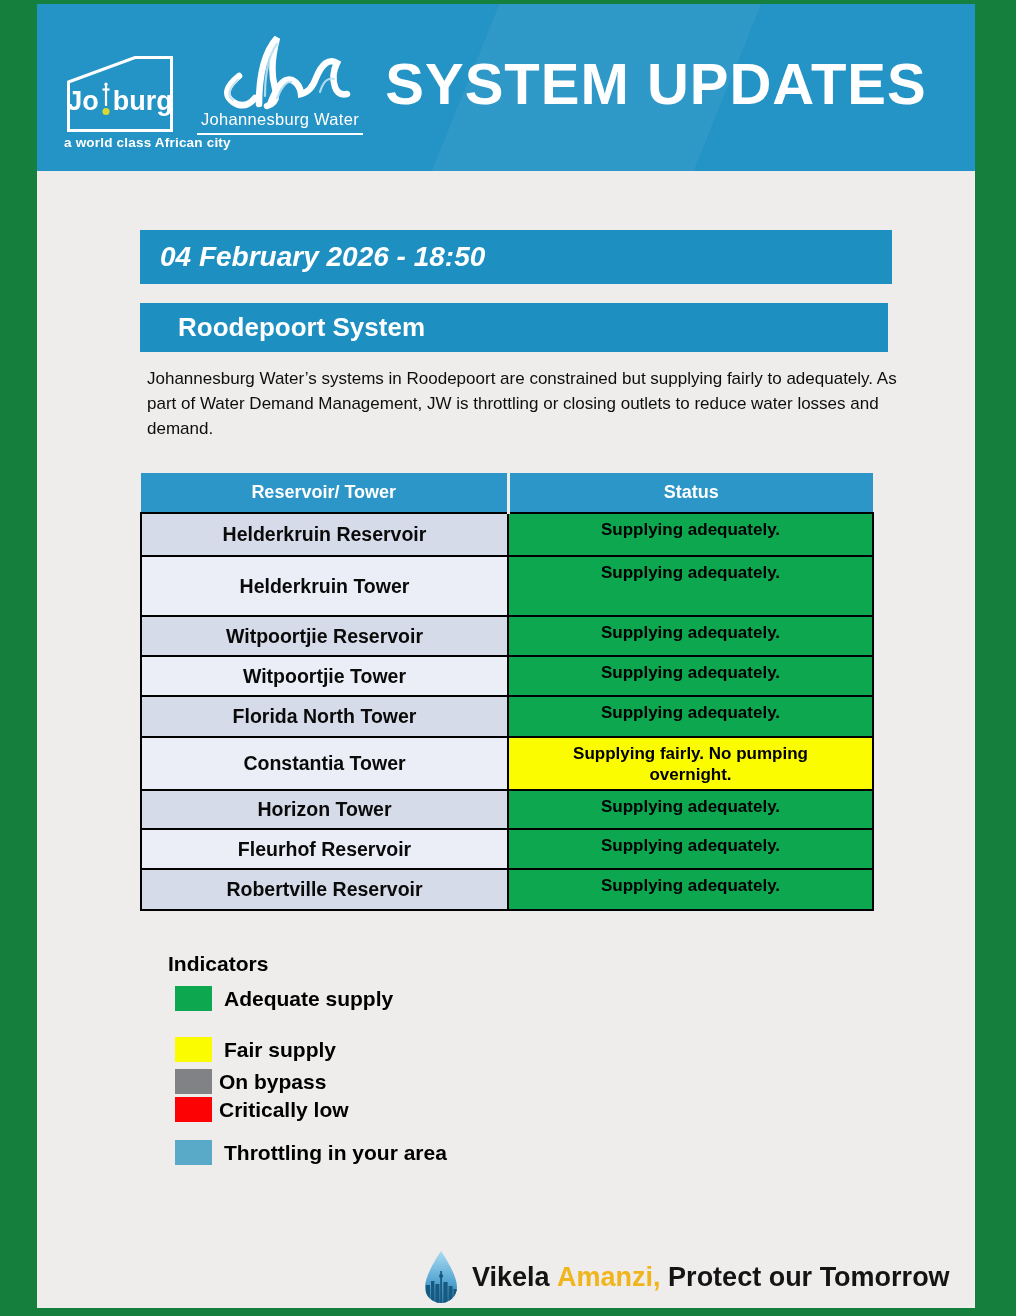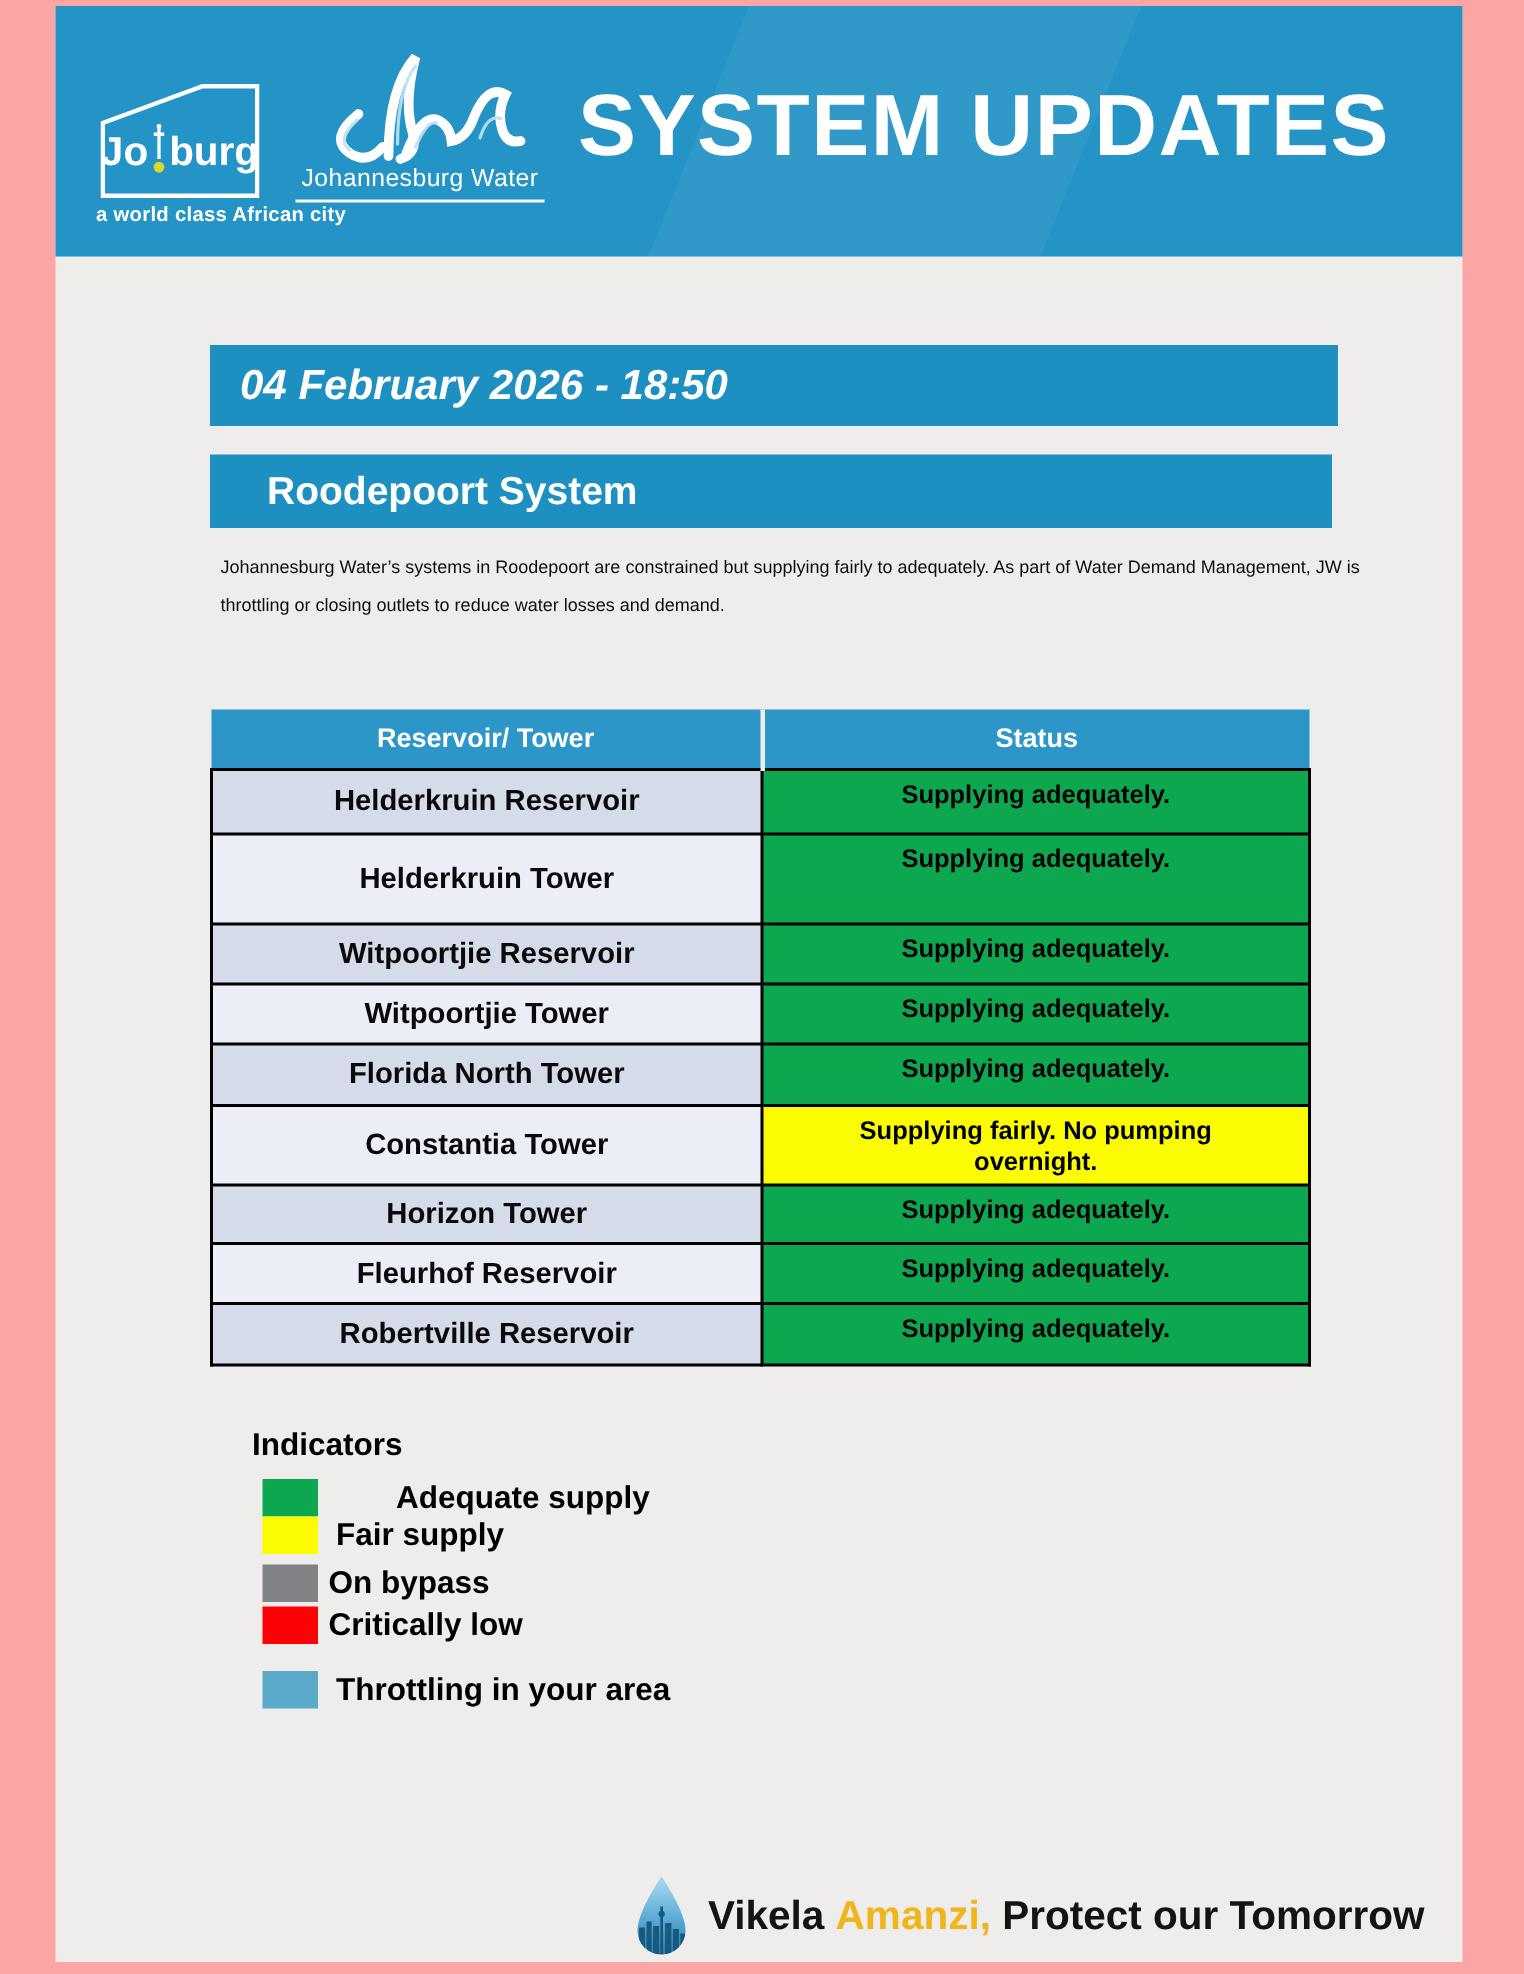--- a/index.html
+++ b/index.html
@@ -1,18 +1,18 @@
 <!DOCTYPE html>
 <html><head>
 <meta charset="utf-8">
 <style>
   * { margin: 0; padding: 0; box-sizing: border-box; }
   html, body { width: 1016px; height: 1316px; background: #ffffff; overflow: hidden;
     font-family: "Liberation Sans", sans-serif; }
-  .page { position: relative; width: 1016px; height: 1316px; background: #fca5a5; }
+  .page { position: relative; width: 1016px; height: 1316px; background: #15803d; }
   .panel { position: absolute; left: 37px; top: 4px; width: 938px; height: 1304px;
     background: #eeedec; }
 
   
   .hdr { position: absolute; left: 0; top: 0; width: 938px; height: 167px;
     background: #2493c5; overflow: hidden; }
   .hdr::after { content: ""; position: absolute; inset: 0;
     background: linear-gradient(112deg, rgba(255,255,255,0) 46%, rgba(255,255,255,0.05) 46%, rgba(255,255,255,0.05) 72%, rgba(255,255,255,0) 72%); }
   .joburg { position: absolute; left: 30px; top: 52px; width: 106px; height: 76px; }
   .jb-box { position: absolute; left: 0; top: 0; }
@@ -29,21 +29,21 @@
     color: #fff; font-size: 58px; font-weight: bold; letter-spacing: 1px; z-index: 2; }
 
   
   .banner { position: absolute; left: 103px; background: #1e8fc1; color: #fff;
     font-weight: bold; display: flex; align-items: center; }
   .date-banner { top: 226px; width: 752px; height: 54px; font-size: 28px; padding-left: 20px; font-style: italic; }
   .system-banner { top: 299px; width: 748px; height: 49px; font-size: 26px; padding-left: 38px; }
 
   
   .desc { position: absolute; left: 110px; top: 362px; width: 768px; color: #0e0e0e;
-    font-size: 12px; line-height: 25px; }
+    font-size: 17px; line-height: 25px; }
 
   
   .status-table { position: absolute; left: 103px; top: 469px; width: 732px;
     border-collapse: collapse; table-layout: fixed; }
   .status-table th { background: #2d96c8; color: #fff; font-size: 18px; font-weight: bold;
     height: 40px; text-align: center; border: none; }
   .status-table th.col-status { border-left: 3px solid #eeedec; }
   .status-table col.c1 { width: 367px; }
   .status-table col.c2 { width: 365px; }
   .status-table td { border: 2px solid #000; }
@@ -61,21 +61,21 @@
   tbody tr:nth-child(6) { height: 52px; }
   tbody tr:nth-child(7) { height: 39px; }
   tbody tr:nth-child(8) { height: 40px; }
   tbody tr:nth-child(9) { height: 41px; }
 
   
   .legend-title { position: absolute; left: 131px; top: 948px; font-size: 21px;
     font-weight: bold; color: #000; }
   .legend-items { position: absolute; left: 138px; top: 982px; }
   .legend-item { display: flex; align-items: center; }
-  .legend-item:nth-child(1) { margin-bottom: 0; gap: 40px; }
+  .legend-item:nth-child(1) { margin-bottom: 26px; }
   .legend-item:nth-child(2) { margin-bottom: 7px; }
   .legend-item:nth-child(3) { margin-bottom: 3px; }
   .legend-item:nth-child(4) { margin-bottom: 18px; }
   .swatch { display: inline-block; width: 37px; height: 25px; }
   .legend-label { margin-left: 12px; font-size: 21px; font-weight: bold; color: #000; }
   .legend-item:nth-child(3) .legend-label, .legend-item:nth-child(4) .legend-label { margin-left: 7px; }
 
   
   .footer { position: absolute; left: 386px; top: 1245px; display: flex; align-items: center; }
   .footer-text { margin-left: 13px; font-size: 27px; font-weight: bold; color: #141414;

